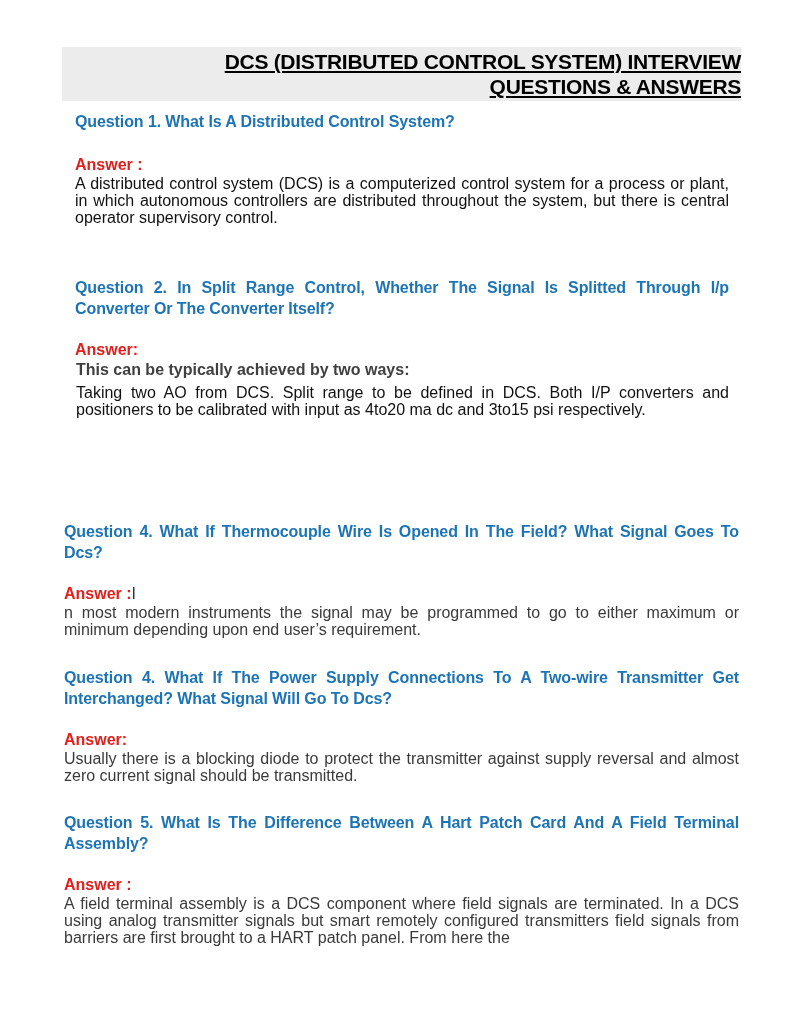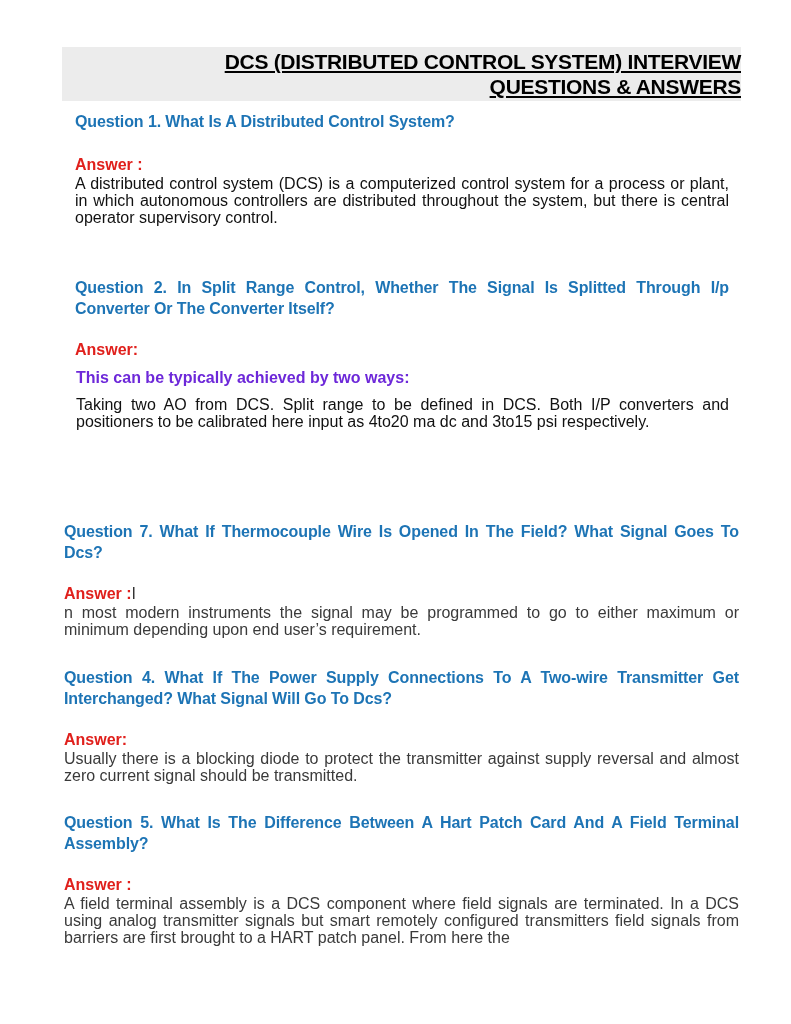--- a/index.html
+++ b/index.html
@@ -67,47 +67,47 @@
     line-height: 17px;
     text-align: justify;
     margin: 0;
     color: #111;
   }
   .body-text.gray { color: #3a3a3a; }
   .lead-bold {
     font-weight: bold;
     font-size: 16px;
     line-height: 20px;
-    color: #6d28d9;
-    margin: 8px;
+    color: #404040;
+    margin: 0;
   }
 </style>
 </head>
 <body>
 
 <div class="title-banner">
   <div class="title-line l1"><span>DCS (DISTRIBUTED CONTROL SYSTEM) INTERVIEW</span></div>
   <div class="title-line"><span>QUESTIONS &amp; ANSWERS</span></div>
 </div>
 
 <div class="block" style="left:75px; top:111px; width:654px;">
   <p class="question">Question 1. What Is A Distributed Control System?</p>
   <p class="answer-label" style="margin-top:23px;">Answer :</p>
   <p class="body-text">A distributed control system (DCS) is a computerized control system for a process or plant, in which autonomous controllers are distributed throughout the system, but there is central operator supervisory control.</p>
 </div>
 
 <div class="block" style="left:75px; top:277px; width:654px;">
   <p class="question">Question 2. In Split Range Control, Whether The Signal Is Splitted Through I/p Converter Or The Converter Itself?</p>
   <p class="answer-label" style="margin-top:21px;">Answer:</p>
   <p class="lead-bold" style="margin-left:1px;">This can be typically achieved by two ways:</p>
-  <p class="body-text" style="margin-left:1px; margin-top:4px;">Taking two AO from DCS. Split range to be defined in DCS. Both I/P converters and positioners to be calibrated here input as 4to20 ma dc and 3to15 psi respectively.</p>
+  <p class="body-text" style="margin-left:1px; margin-top:4px;">Taking two AO from DCS. Split range to be defined in DCS. Both I/P converters and positioners to be calibrated with input as 4to20 ma dc and 3to15 psi respectively.</p>
 </div>
 
 <div class="block" style="left:64px; top:521px; width:675px;">
-  <p class="question">Question 7. What If Thermocouple Wire Is Opened In The Field? What Signal Goes To Dcs?</p>
+  <p class="question">Question 4. What If Thermocouple Wire Is Opened In The Field? What Signal Goes To Dcs?</p>
   <p class="answer-label" style="margin-top:21px;"><span>Answer :</span><span class="tail">I</span></p>
   <p class="body-text gray">n most modern instruments the signal may be programmed to go to either maximum or minimum depending upon end user’s requirement.</p>
 </div>
 
 <div class="block" style="left:64px; top:667px; width:675px;">
   <p class="question">Question 4. What If The Power Supply Connections To A Two-wire Transmitter Get Interchanged? What Signal Will Go To Dcs?</p>
   <p class="answer-label" style="margin-top:21px;">Answer:</p>
   <p class="body-text gray">Usually there is a blocking diode to protect the transmitter against supply reversal and almost zero current signal should be transmitted.</p>
 </div>
 

